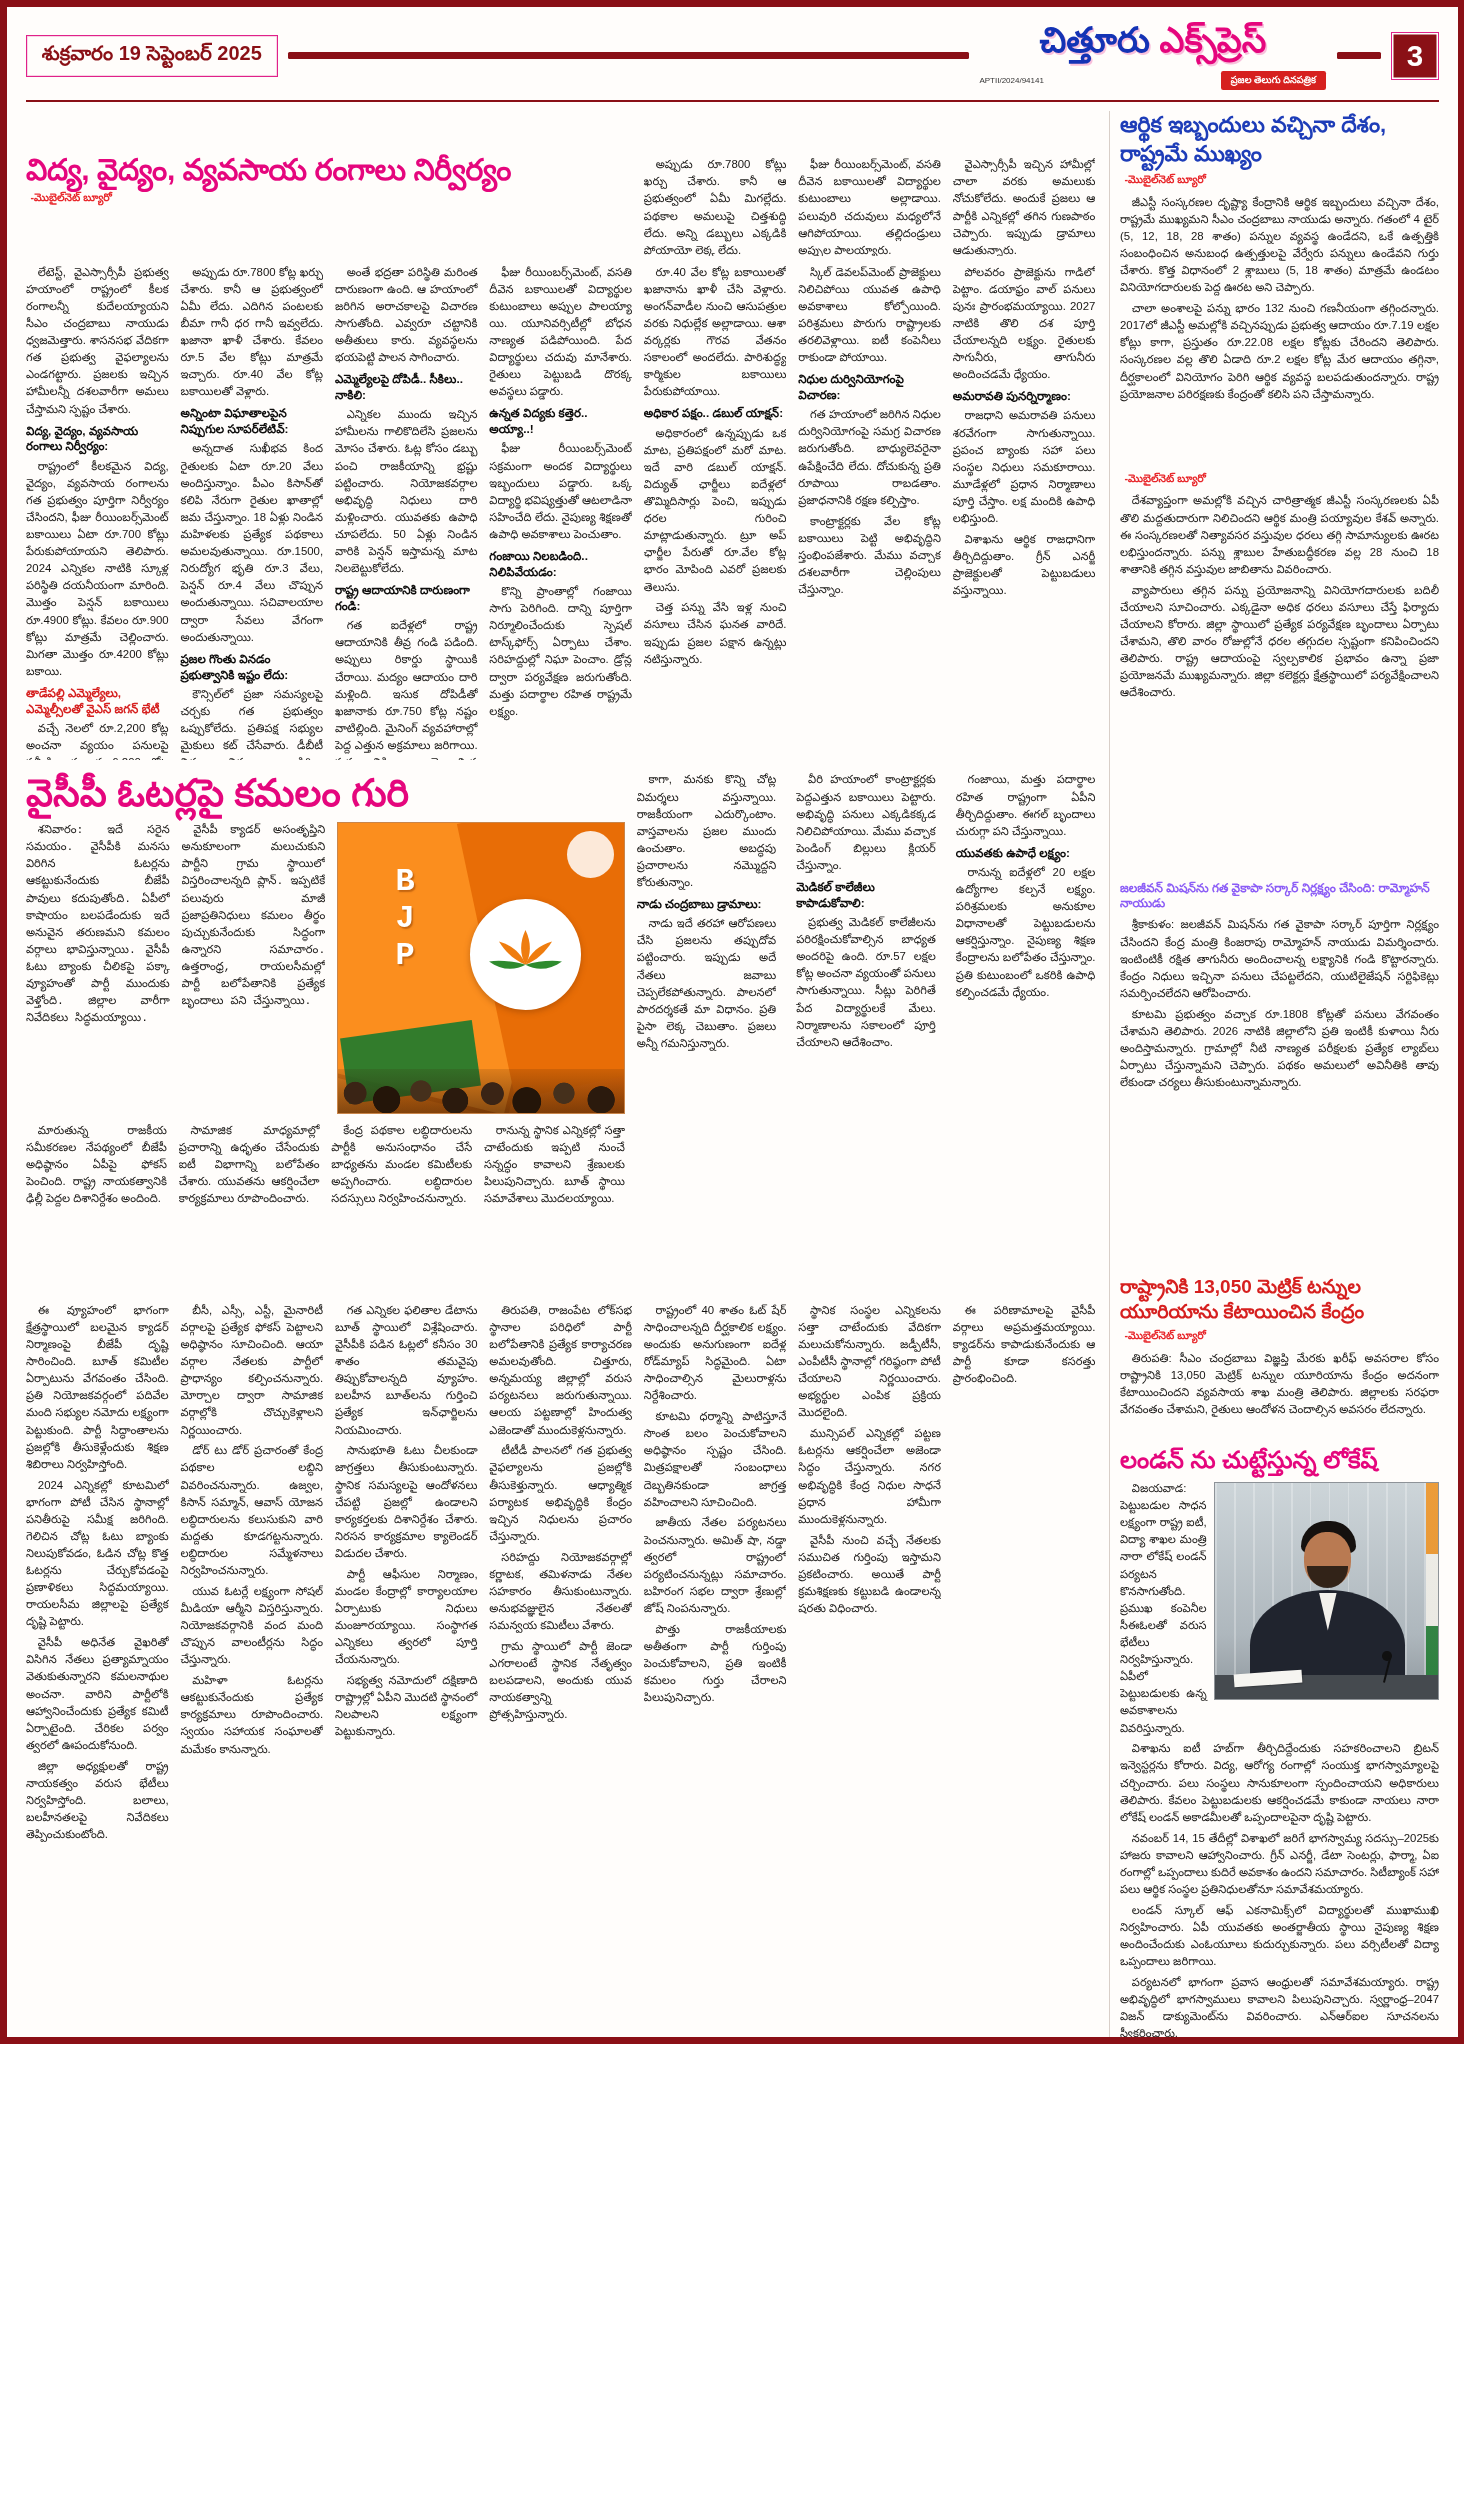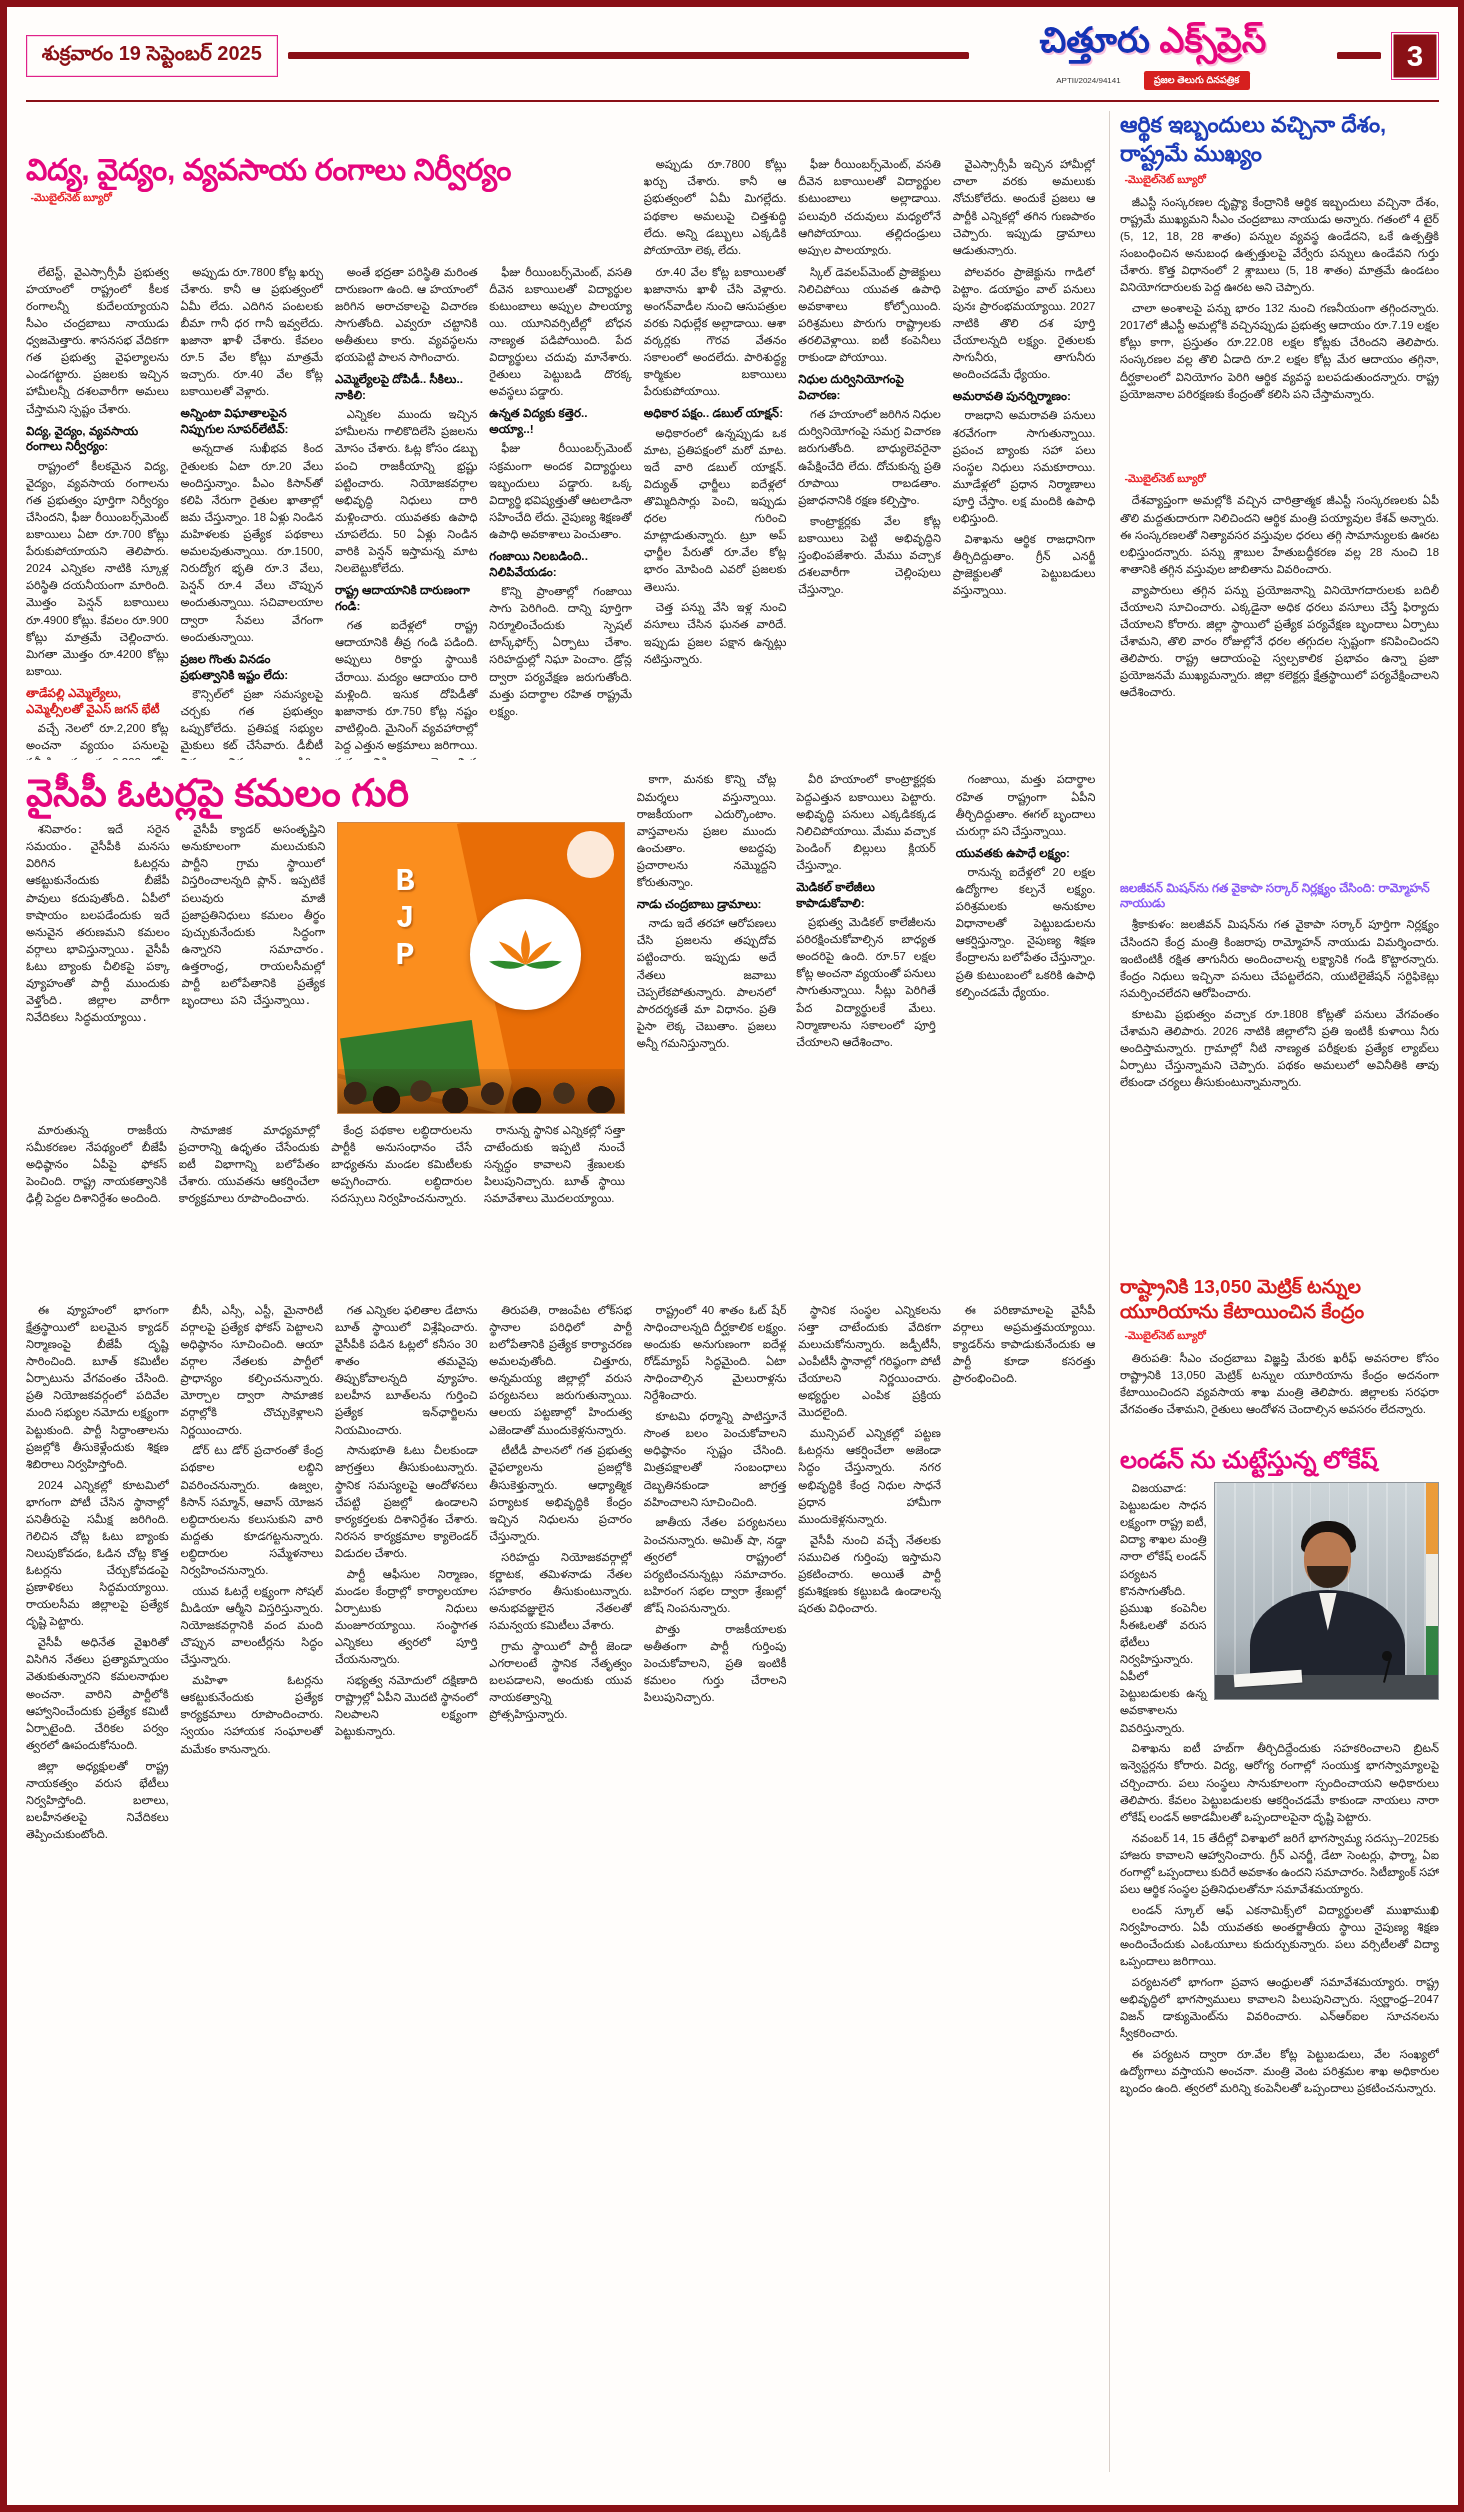--- a/index.html
+++ b/index.html
@@ -1,33 +1,33 @@
 <!DOCTYPE html>
 <html style="font-size:11.8px"><head>
 <meta charset="utf-8">
 <style>
   html,body{margin:0;padding:0;background:#ffffff;}
   .page{
-    width:1465px;height:2512px;box-sizing:border-box;
+    width:1465px;height:2044px;box-sizing:border-box;
     border:7.4px solid #8a1016;background:#fffdfb;
     padding:10.3px 19px 13.3px 19px;overflow:hidden;
     font-family:"Liberation Sans","DejaVu Sans",sans-serif;color:#171513;
   }
   
   .header{display:flex;align-items:center;gap:10.3px;height:77px;}
   .date-box{border:1.5px solid #e0218a;box-shadow:0 0 0 0.7px #f6c4dd inset;padding:5.9px 14.8px;white-space:nowrap;}
   .date-box span{color:#8a1016;font-weight:bold;font-size:20px;}
   .rule-line{height:7.4px;background:#8a1016;flex:1;border-radius:1.5px;}
   .rule-line.short{flex:0 0 44px;}
   .masthead{width:347px;text-align:center;}
   .masthead-title{font-size:35px;font-weight:bold;line-height:1.05;white-space:nowrap;
     text-shadow:1.5px 1.5px 0 #f9c0dc;}
   .mh-blue{color:#1433b5;}
   .mh-pink{color:#e5067d;}
-  .masthead-sub{display:flex;align-items:center;justify-content:center;gap:23px;margin-top:13px;}
+  .masthead-sub{display:flex;align-items:center;justify-content:space-between;gap:23px;margin-top:13px;}
   .regno{font-size:8px;color:#333;}
   .tagline{background:#d6201f;color:#fff;font-size:9.6px;font-weight:bold;padding:2.2px 10.3px;border-radius:2.2px;}
   .page-num{width:46px;height:46px;background:#8a1016;color:#fff;font-size:29.5px;font-weight:bold;
     display:flex;align-items:center;justify-content:center;border:1.5px solid #e0218a;box-shadow:0 0 0 1.5px #fff inset;}
   .top-rule{height:2.2px;background:#8a1016;margin:5.9px 0 8.9px 0;}
   
   .content{display:flex;gap:13.3px;height:2361px;overflow:hidden;}
   .main-zone{flex:1;min-width:0;margin-top:42px;}
   .sidebar{width:319px;flex:0 0 319px;border-left:0.7px solid #d9cfc8;padding-left:10.3px;
     display:flex;flex-direction:column;overflow:hidden;}

